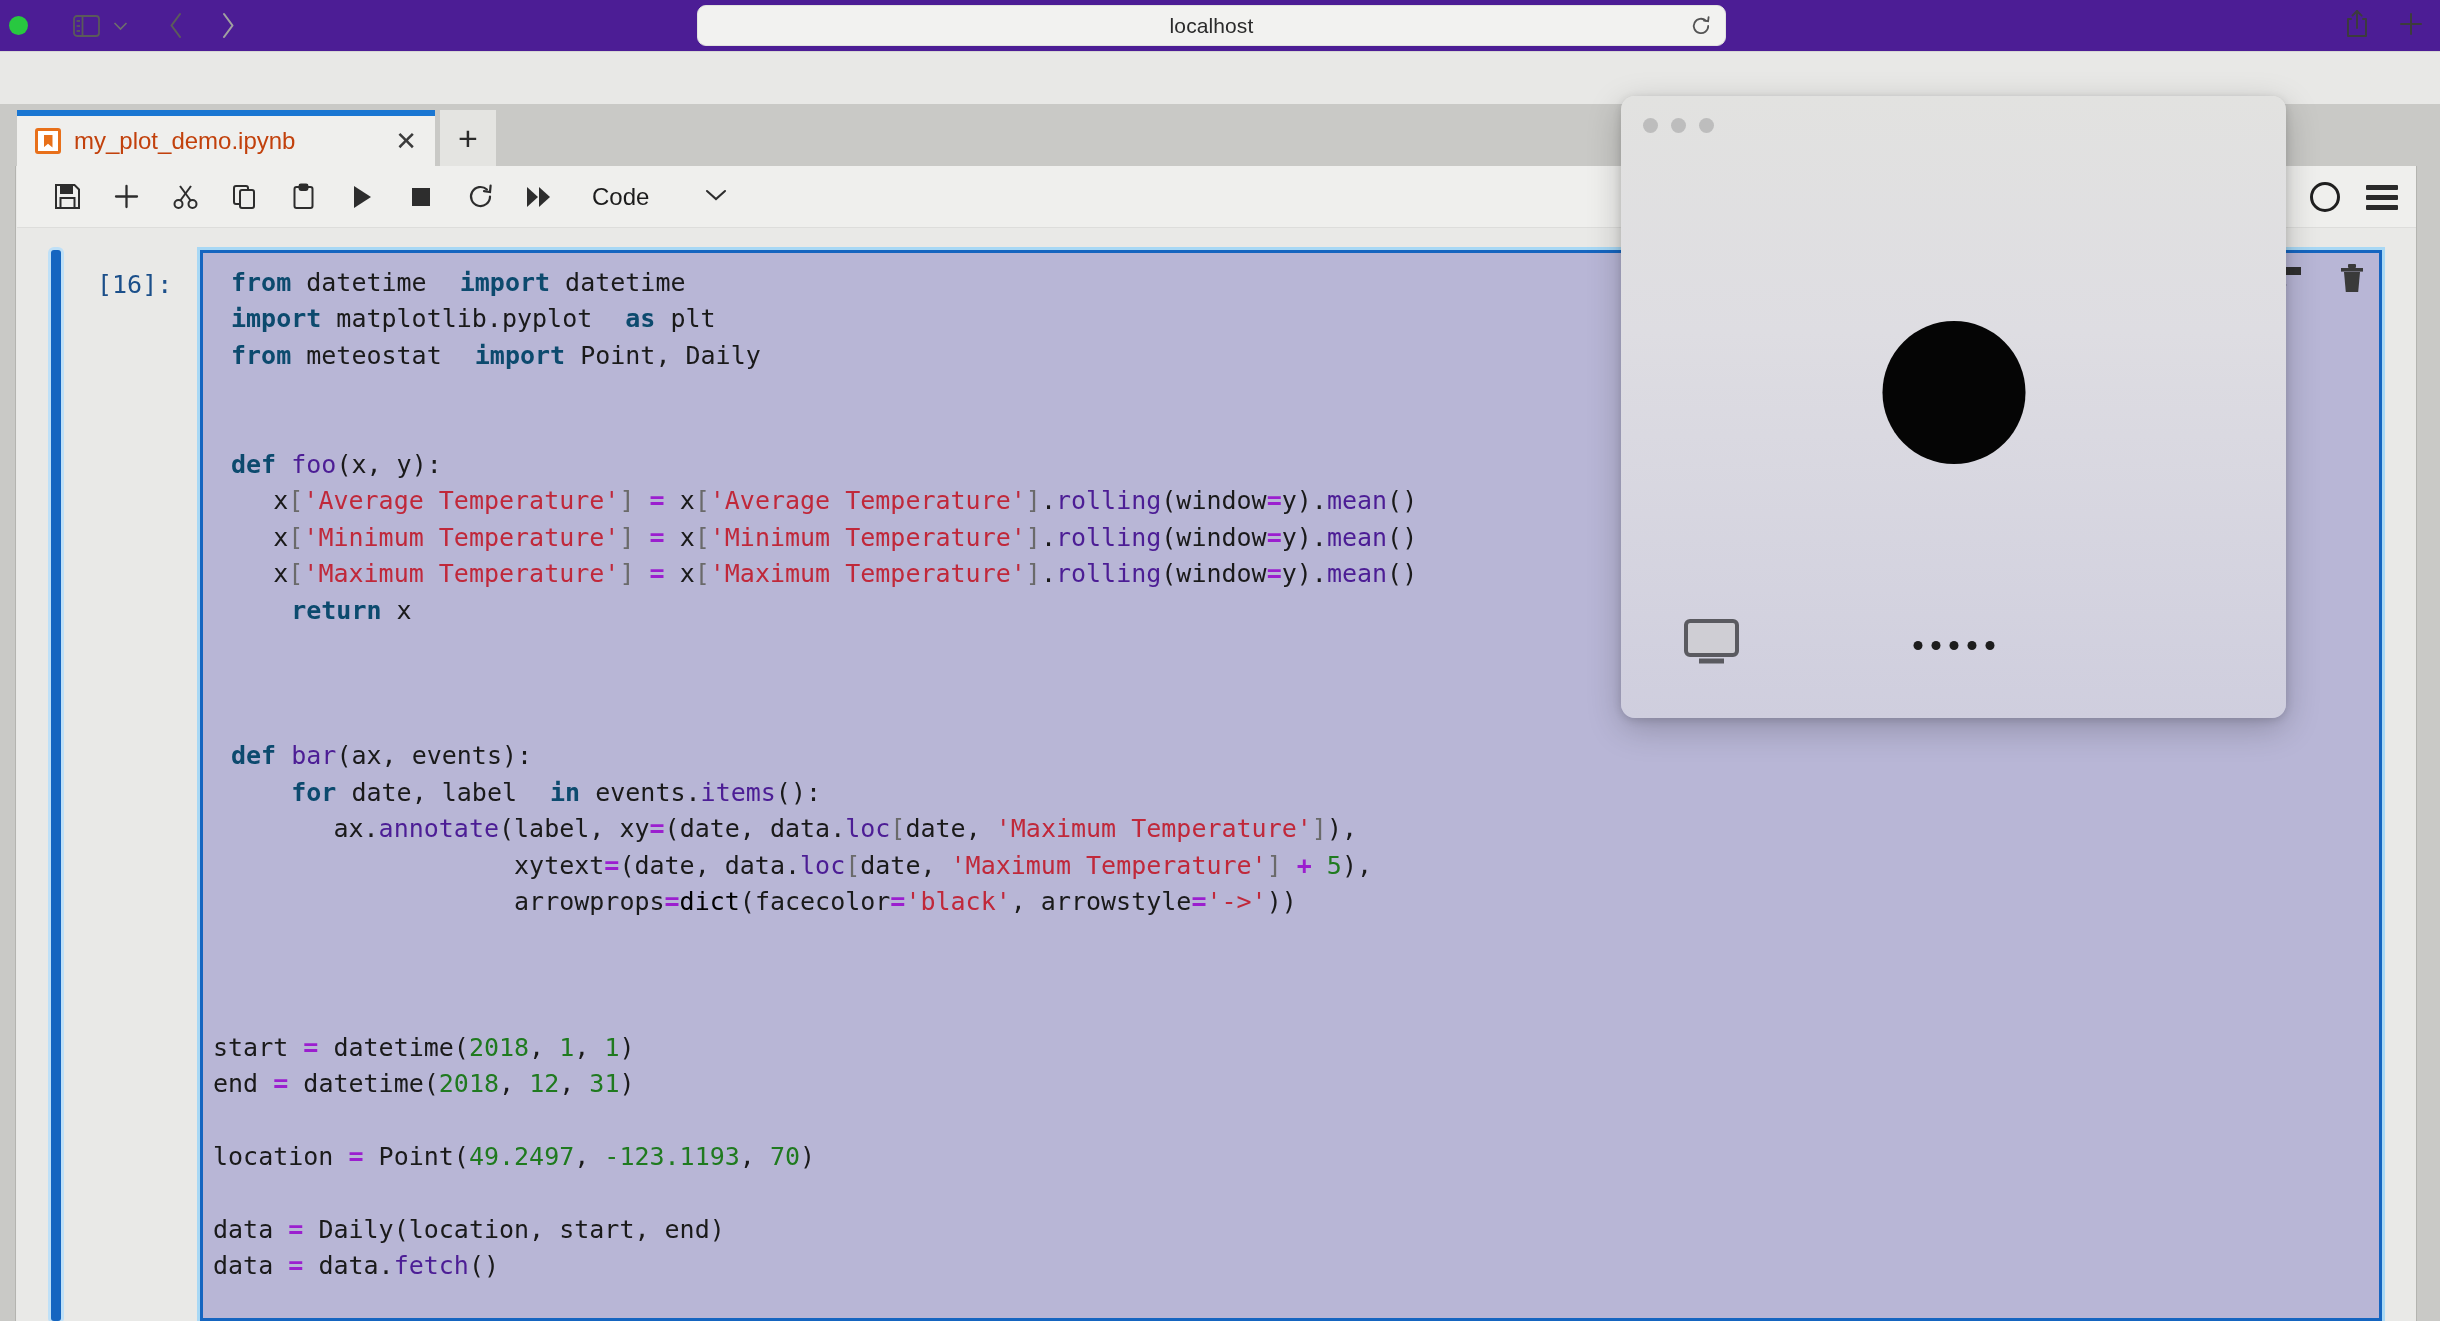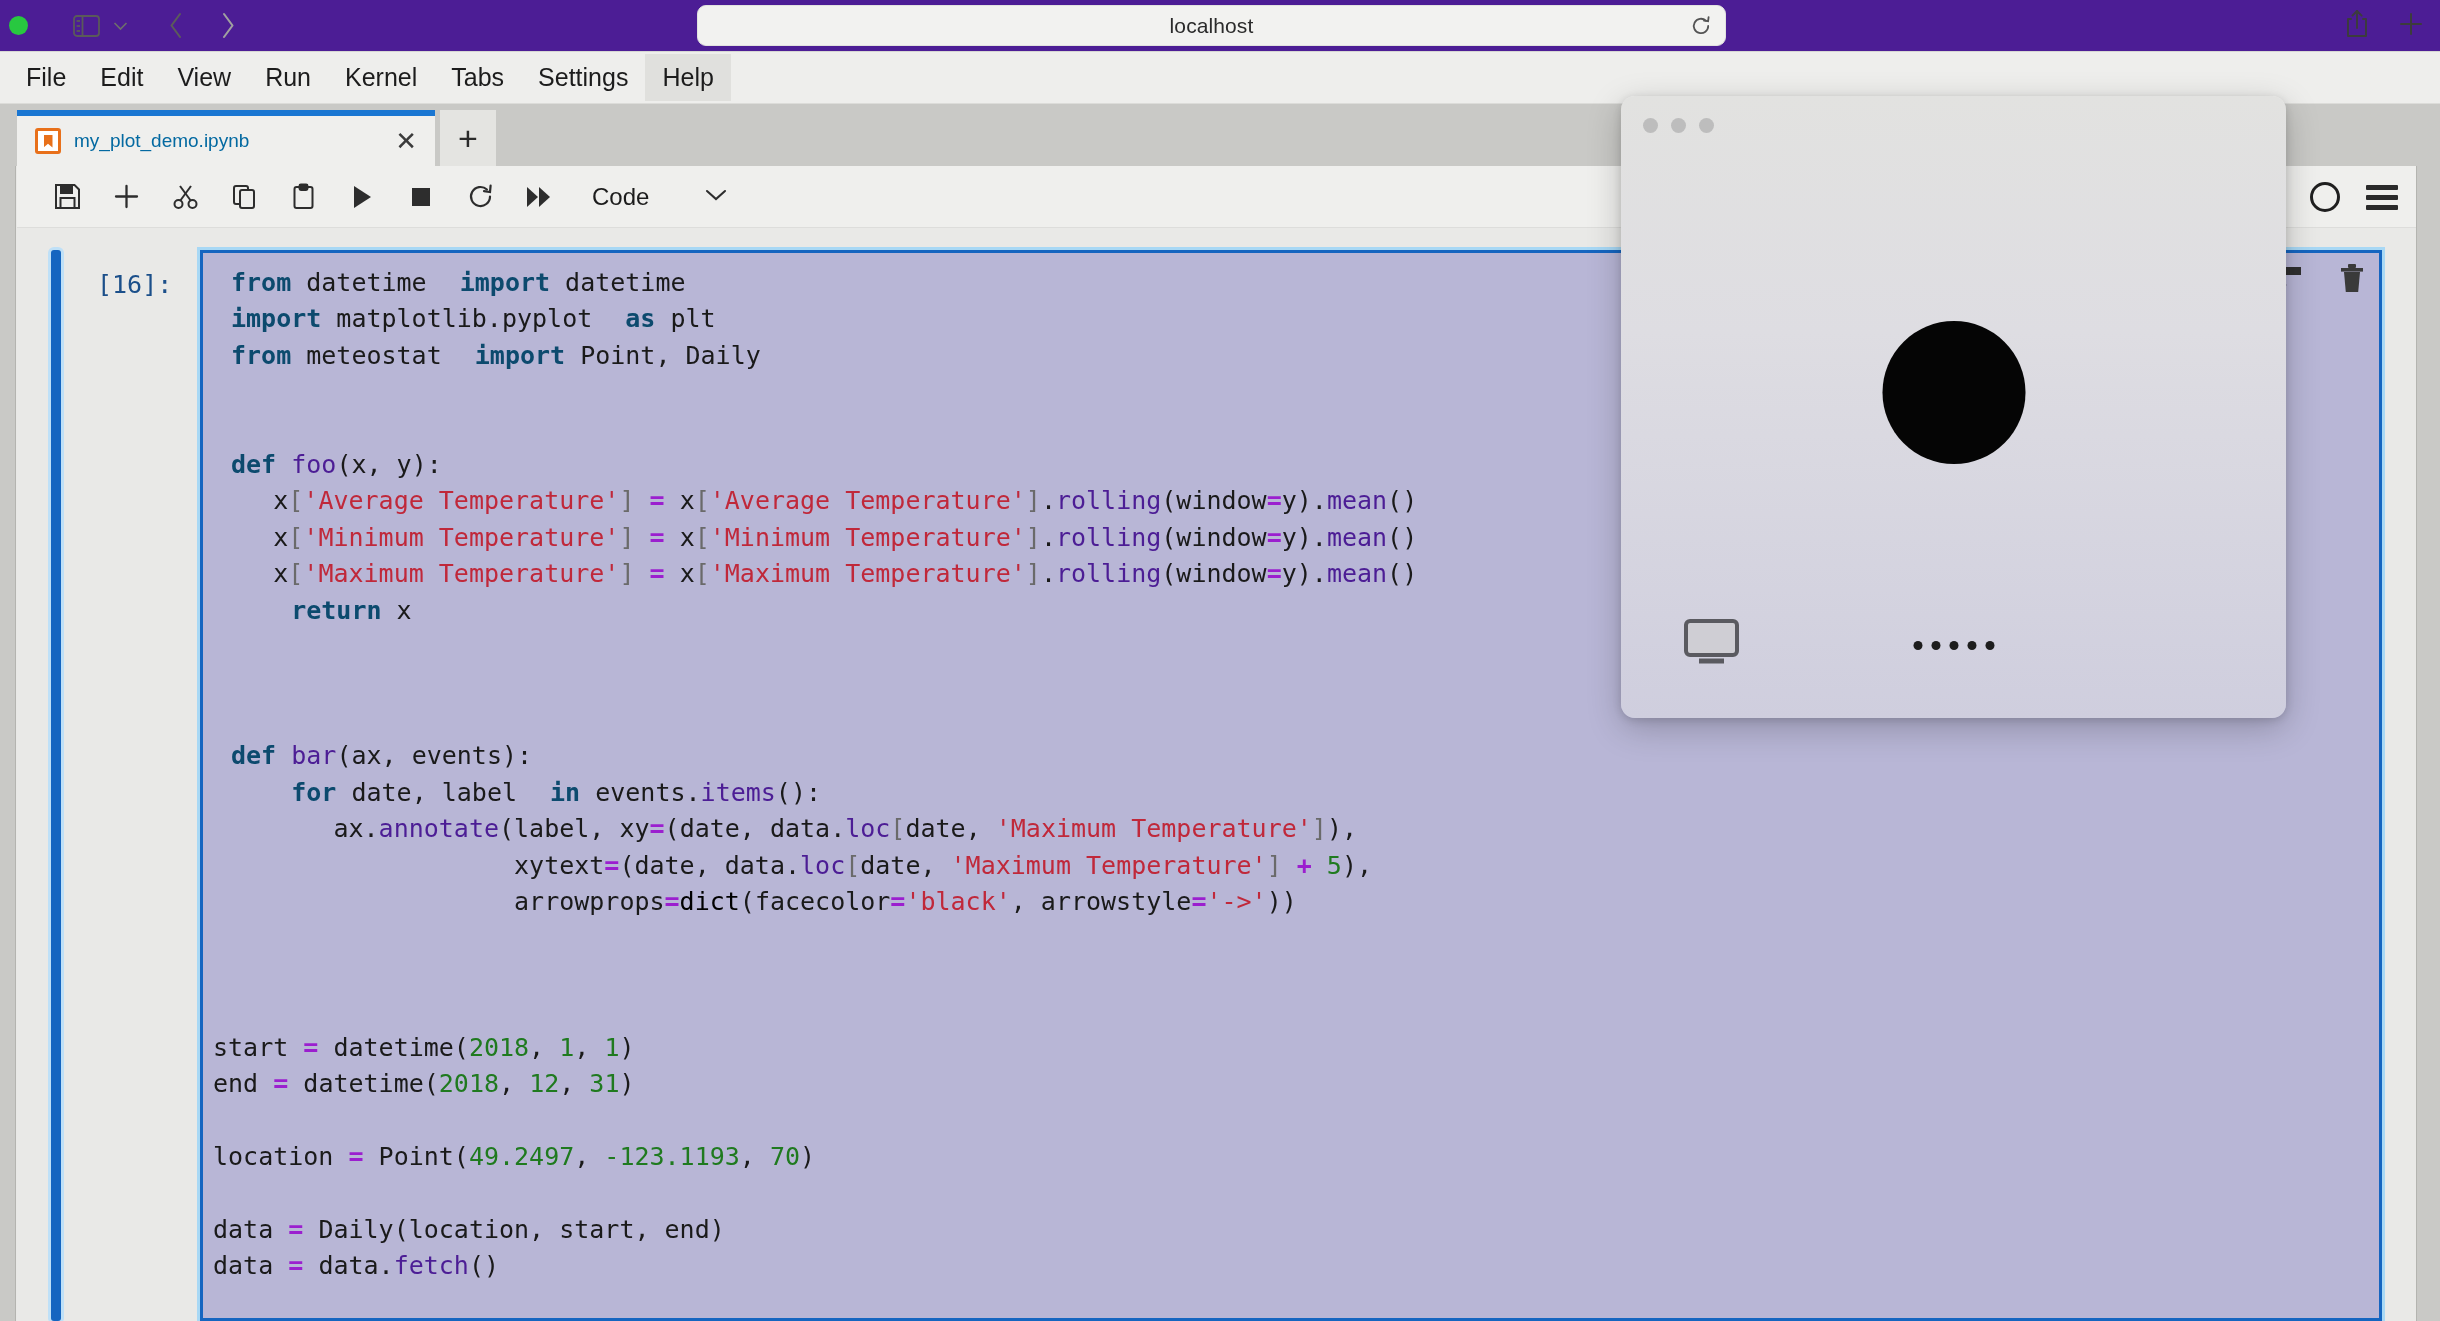--- a/index.html
+++ b/index.html
@@ -86,21 +86,21 @@
   .nb-icon {
     width: 26px; height: 26px; flex:none;
     border: 3px solid #e8701a; border-radius: 3px;
     background: #fff; position:relative;
     display:flex; align-items:center; justify-content:center;
   }
   .nb-icon::after {
     content:""; width: 9px; height: 13px; background:#e8701a;
     clip-path: polygon(0 0,100% 0,100% 100%,50% 72%,0 100%);
   }
-  .nb-tab-label { font-size: 19px; color:#0369a1; white-space:nowrap; }
+  .nb-tab-label { font-size: 24px; color:#c2410c; white-space:nowrap; }
   .nb-tab-close { margin-left:auto; font-size: 26px; color:#3b3b3b; line-height:1; }
   .tab-add {
     position:absolute; left: 440px; bottom: 0; width: 56px; height:56px;
     background: #e4e4e1;
     display:flex; align-items:center; justify-content:center;
     font-size: 34px; color:#2a2a2a; font-weight:300;
   }
 
   
   .nb-toolbar {
@@ -248,30 +248,20 @@
       </span>
       <span>
         <svg width="26" height="26" viewBox="0 0 26 26" fill="none" stroke="#3c3c3c" stroke-width="2" stroke-linecap="round">
           <line x1="13" y1="3" x2="13" y2="23"></line>
             <line x1="3" y1="13" x2="23" y2="13"></line>
         </svg>
       </span>
     </div>
   </div>
 
-  <div class="jp-menubar">
-    <div class="jp-menu-item">File</div>
-    <div class="jp-menu-item">Edit</div>
-    <div class="jp-menu-item">View</div>
-    <div class="jp-menu-item">Run</div>
-    <div class="jp-menu-item">Kernel</div>
-    <div class="jp-menu-item">Tabs</div>
-    <div class="jp-menu-item">Settings</div>
-    <div class="jp-menu-item active">Help</div>
-  </div>
 
   <div class="left-rail"></div>
   <div class="right-rail"></div>
 
   <div class="tabbar">
     <div class="nb-tab">
       <span class="nb-icon"></span>
       <span class="nb-tab-label">my_plot_demo.ipynb</span>
       <span class="nb-tab-close">✕</span>
     </div>

